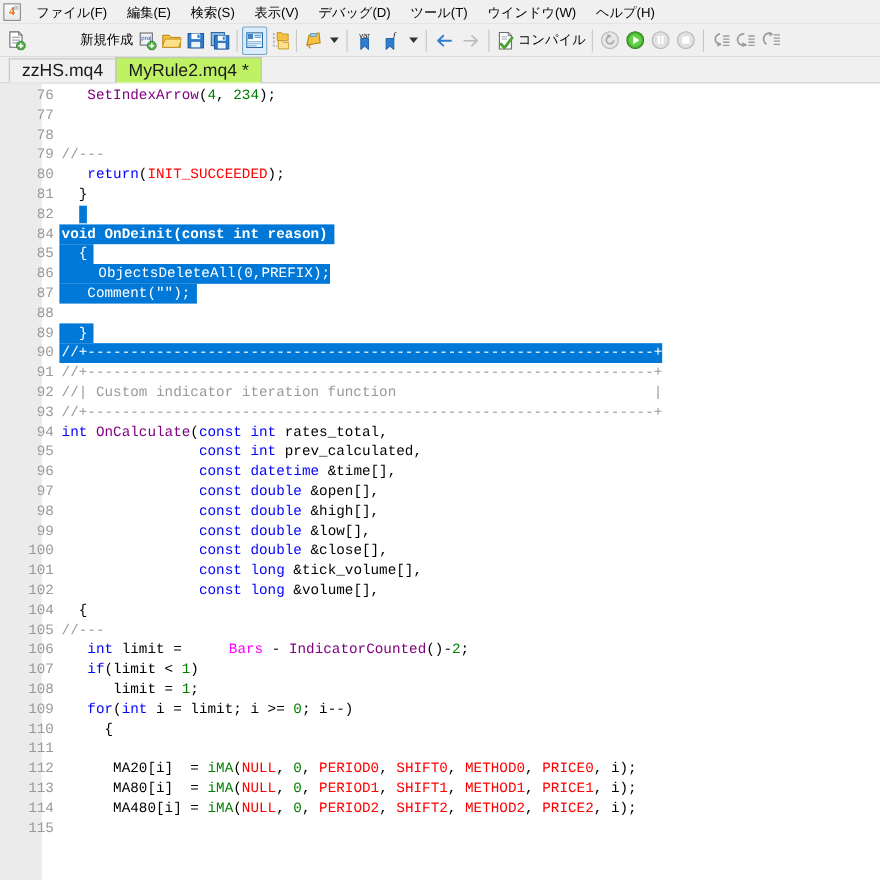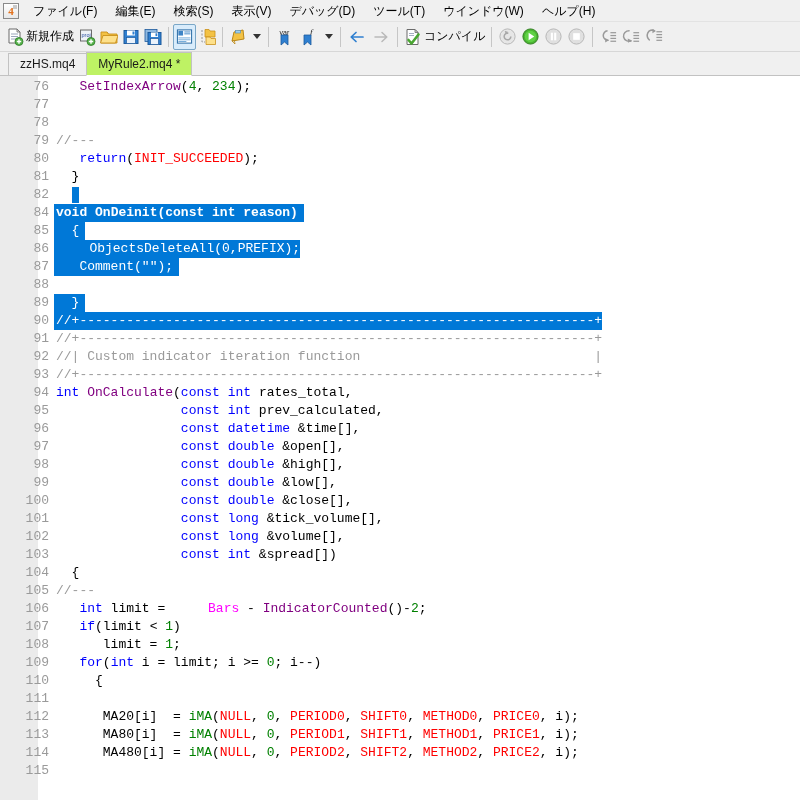--- a/index.html
+++ b/index.html
@@ -101,21 +101,21 @@
   
   #tabbar {
     height: 24px;
     background: #f0f0f0;
     display: flex;
     align-items: flex-end;
     padding-left: 8px;
     border-bottom: 1px solid #c2c2c2;
   }
   .tab {
-    font-size: 12px;
+    font-size: 16px;
     color: #1a1a1a;
     height: 22px;
     line-height: 21px;
     padding: 0 11px;
     border: 1px solid #c2c2c2;
     border-bottom: none;
     background: #f0f0f0;
     margin-right: -1px;
     white-space: nowrap;
     cursor: default;
@@ -210,21 +210,21 @@
       <div class="menu-item">表示(V)</div>
       <div class="menu-item">デバッグ(D)</div>
       <div class="menu-item">ツール(T)</div>
       <div class="menu-item">ウインドウ(W)</div>
       <div class="menu-item">ヘルプ(H)</div>
     </div>
 </div>
 
 <div id="toolbar">
 
-  <div class="tb" style="padding-left:4px;">
+  <div class="tb" style="padding-left:4px;gap:47px;">
     <svg class="ic" width="18" height="18" viewBox="0 0 18 18">
       <path d="M3 1 h8 l3 3 v11 h-11 z" fill="#ffffff" stroke="#6b6b6b" stroke-width="1"></path>
       <path d="M11 1 v3 h3 z" fill="#dfdfdf" stroke="#6b6b6b" stroke-width="0.8"></path>
       <line x1="5" y1="6" x2="12" y2="6" stroke="#9aa6bb" stroke-width="1"></line>
       <line x1="5" y1="8.5" x2="12" y2="8.5" stroke="#9aa6bb" stroke-width="1"></line>
       <line x1="5" y1="11" x2="10" y2="11" stroke="#9aa6bb" stroke-width="1"></line>
       <circle cx="13" cy="13.5" r="4" fill="#55b24a" stroke="#2d7a28" stroke-width="0.8"></circle>
       <path d="M13 11.3 v4.4 M10.8 13.5 h4.4" stroke="#ffffff" stroke-width="1.4"></path>
     </svg>
     <span class="tb-label">新規作成</span>
@@ -436,21 +436,20 @@
       <div class="line"><span class="ln">93</span><span class="src"><span class="cm">//+------------------------------------------------------------------+</span></span></div>
       <div class="line"><span class="ln">94</span><span class="src"><span class="kw">int</span><span class="pl"> </span><span class="fn">OnCalculate</span><span class="pn">(</span><span class="kw">const int</span><span class="pl"> rates_total,</span></span></div>
       <div class="line"><span class="ln">95</span><span class="src"><span class="pl">                </span><span class="kw">const int</span><span class="pl"> prev_calculated,</span></span></div>
       <div class="line"><span class="ln">96</span><span class="src"><span class="pl">                </span><span class="kw">const datetime</span><span class="pl"> &amp;time[],</span></span></div>
       <div class="line"><span class="ln">97</span><span class="src"><span class="pl">                </span><span class="kw">const double</span><span class="pl"> &amp;open[],</span></span></div>
       <div class="line"><span class="ln">98</span><span class="src"><span class="pl">                </span><span class="kw">const double</span><span class="pl"> &amp;high[],</span></span></div>
       <div class="line"><span class="ln">99</span><span class="src"><span class="pl">                </span><span class="kw">const double</span><span class="pl"> &amp;low[],</span></span></div>
       <div class="line"><span class="ln">100</span><span class="src"><span class="pl">                </span><span class="kw">const double</span><span class="pl"> &amp;close[],</span></span></div>
       <div class="line"><span class="ln">101</span><span class="src"><span class="pl">                </span><span class="kw">const long</span><span class="pl"> &amp;tick_volume[],</span></span></div>
       <div class="line"><span class="ln">102</span><span class="src"><span class="pl">                </span><span class="kw">const long</span><span class="pl"> &amp;volume[],</span></span></div>
-      <div class="line"><span class="ln">103</span><span class="src"><span class="pl">                </span><span class="kw">const int</span><span class="pl"> &amp;spread[])</span></span></div>
       <div class="line"><span class="ln">104</span><span class="src"><span class="pl">  {</span></span></div>
       <div class="line"><span class="ln">105</span><span class="src"><span class="cm">//---</span></span></div>
       <div class="line"><span class="ln">106</span><span class="src"><span class="pl">   </span><span class="kw">int</span><span class="pl"> limit = </span><span class="prop">Bars</span><span class="pl"> - </span><span class="fn">IndicatorCounted</span><span class="pn">()-</span><span class="num">2</span><span class="pn">;</span></span></div>
       <div class="line"><span class="ln">107</span><span class="src"><span class="pl">   </span><span class="kw">if</span><span class="pn">(</span><span class="pl">limit &lt; </span><span class="num">1</span><span class="pn">)</span></span></div>
       <div class="line"><span class="ln">108</span><span class="src"><span class="pl">      limit = </span><span class="num">1</span><span class="pn">;</span></span></div>
       <div class="line"><span class="ln">109</span><span class="src"><span class="pl">   </span><span class="kw">for</span><span class="pn">(</span><span class="kw">int</span><span class="pl"> i = limit; i &gt;= </span><span class="num">0</span><span class="pl">; i--</span><span class="pn">)</span></span></div>
       <div class="line"><span class="ln">110</span><span class="src"><span class="pl">     {</span></span></div>
       <div class="line"><span class="ln">111</span><span class="src"></span></div>
       <div class="line"><span class="ln">112</span><span class="src"><span class="pl">      MA20[i]  = </span><span class="bif">iMA</span><span class="pn">(</span><span class="cst">NULL</span><span class="pn">, </span><span class="num">0</span><span class="pn">, </span><span class="cst">PERIOD0</span><span class="pn">, </span><span class="cst">SHIFT0</span><span class="pn">, </span><span class="cst">METHOD0</span><span class="pn">, </span><span class="cst">PRICE0</span><span class="pn">, i);</span></span></div>
       <div class="line"><span class="ln">113</span><span class="src"><span class="pl">      MA80[i]  = </span><span class="bif">iMA</span><span class="pn">(</span><span class="cst">NULL</span><span class="pn">, </span><span class="num">0</span><span class="pn">, </span><span class="cst">PERIOD1</span><span class="pn">, </span><span class="cst">SHIFT1</span><span class="pn">, </span><span class="cst">METHOD1</span><span class="pn">, </span><span class="cst">PRICE1</span><span class="pn">, i);</span></span></div>

